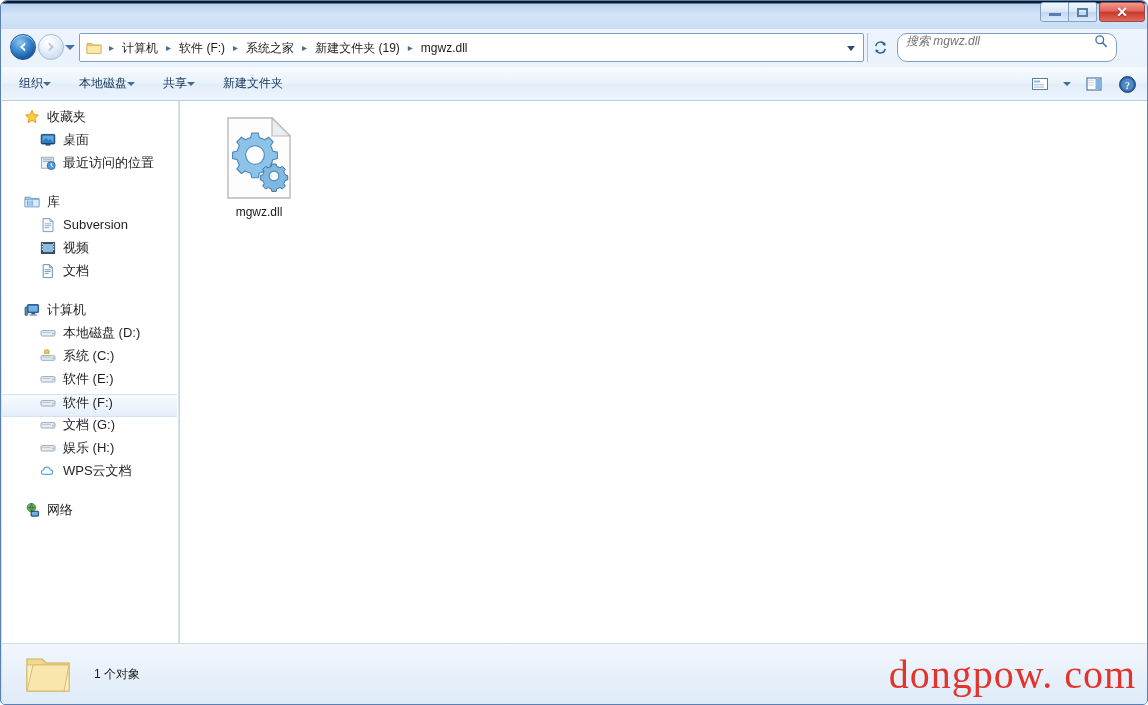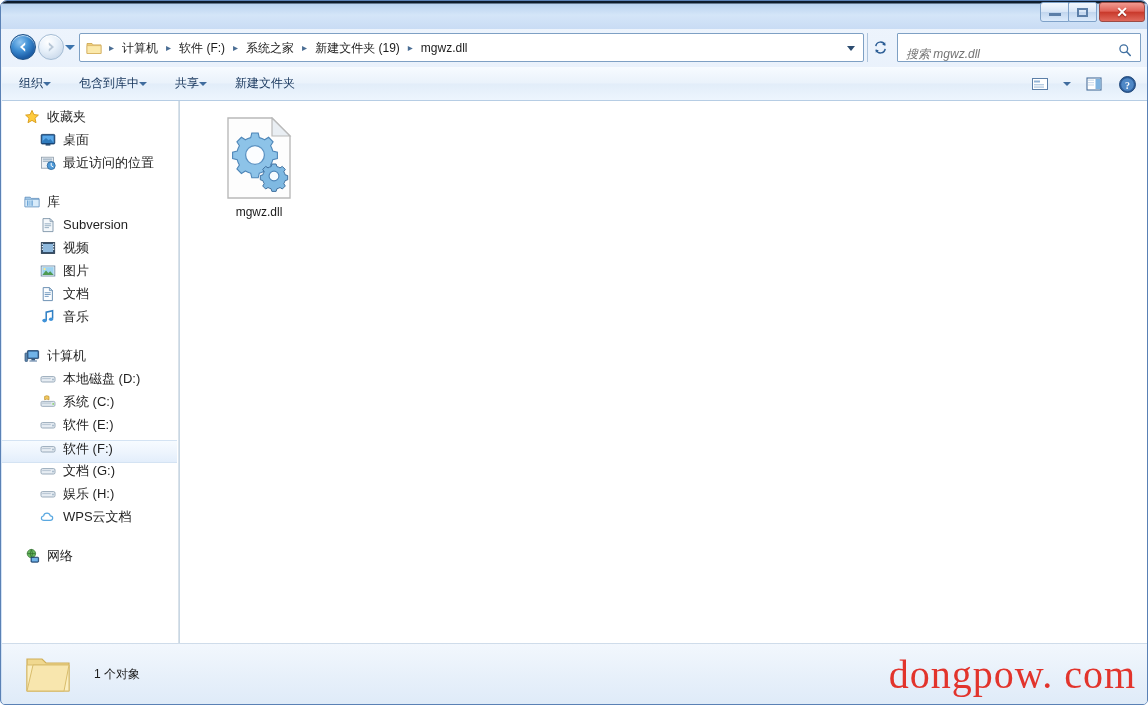--- a/index.html
+++ b/index.html
@@ -103,25 +103,25 @@
     border-top: 5px solid #2c4c70;
   }
   #refresh-btn {
     position: absolute; left: 866px; top: 4px;
     width: 26px; height: 29px;
     display: flex; align-items: center; justify-content: center;
     border-left: 1px solid #aec4dc;
   }
   #search-box {
     position: absolute; left: 896px; top: 4px;
-    width: 244px; height: 29px;
+    width: 220px; height: 29px;
     background: #ffffff;
     border: 1px solid #7ea0c4;
-    border-radius: 1px;
-    display: flex; align-items: flex-end;
+    border-radius: 10px;
+    display: flex; align-items: flex-start;
   }
   #search-input {
     flex: 1; border: 0; outline: 0;
     font-family: "Liberation Sans", sans-serif;
     font-size: 12px; font-style: italic; color: #7b7b7b;
     padding-left: 8px; background: transparent;
   }
   #search-icon { padding-right: 8px; }
 
   
@@ -298,21 +298,21 @@
     </div>
   </div>
 
   <div id="toolbar">
 
     <div class="tb-item">
       <span>组织</span>
       <span class="tb-caret"></span>
     </div>
     <div class="tb-item">
-      <span>包含到库中</span>
+      <span>本地磁盘</span>
       <span class="tb-caret"></span>
     </div>
     <div class="tb-item">
       <span>共享</span>
       <span class="tb-caret"></span>
     </div>
     <div class="tb-item">
       <span>新建文件夹</span>
     </div>
 
@@ -423,49 +423,28 @@
               <rect x="13" y="3.4" width="1.2" height="1.3" fill="#e8f2fa"></rect>
               <rect x="13" y="6" width="1.2" height="1.3" fill="#e8f2fa"></rect>
               <rect x="13" y="8.6" width="1.2" height="1.3" fill="#e8f2fa"></rect>
             </svg>
           </span>
           <span class="nav-label">视频</span>
         </div>
         <div class="nav-row child">
           <span class="ico">
             <svg width="16" height="16" viewBox="0 0 16 16">
-              <rect x="1.2" y="3" width="13.6" height="10" fill="#ffffff" stroke="#6c8aa6" stroke-width=".9"></rect>
-              <rect x="2.3" y="4.1" width="11.4" height="7.8" fill="#9ed3f0"></rect>
-              <path d="M2.3 11.9 L6 7.6 L8.3 10.1 L10.2 8.3 L13.7 11.9z" fill="#4e9a52"></path>
-              <circle cx="4.6" cy="6.1" r="1.1" fill="#ffe98a"></circle>
-            </svg>
-          </span>
-          <span class="nav-label">图片</span>
-        </div>
-        <div class="nav-row child">
-          <span class="ico">
-            <svg width="16" height="16" viewBox="0 0 16 16">
               <path d="M3.2 1.6h6.2l3 3v10H3.2z" fill="#fbfdff" stroke="#5f87ad" stroke-width=".9"></path>
               <path d="M9.4 1.6v3h3z" fill="#cfe0ef" stroke="#5f87ad" stroke-width=".7"></path>
               <rect x="4.7" y="6.3" width="6" height=".9" fill="#6b95bd"></rect>
               <rect x="4.7" y="8.1" width="6" height=".9" fill="#6b95bd"></rect>
               <rect x="4.7" y="9.9" width="4" height=".9" fill="#6b95bd"></rect>
             </svg>
           </span>
           <span class="nav-label">文档</span>
-        </div>
-        <div class="nav-row child">
-          <span class="ico">
-            <svg width="16" height="16" viewBox="0 0 16 16">
-              <path d="M6.2 11.4V3.2l6.4-1.4v8" fill="none" stroke="#2f7fc4" stroke-width="1.5"></path>
-              <ellipse cx="4.6" cy="11.6" rx="2.3" ry="1.8" fill="#3f92d8"></ellipse>
-              <ellipse cx="11" cy="10.2" rx="2.1" ry="1.7" fill="#3f92d8"></ellipse>
-            </svg>
-          </span>
-          <span class="nav-label">音乐</span>
         </div>
       </div>
 
       <div class="nav-spacer"></div>
 
       <div class="nav-group">
         <div class="nav-row header">
           <span class="ico">
             <svg width="16" height="16" viewBox="0 0 16 16">
               <rect x="3.4" y="2.6" width="11.2" height="8" rx=".8" fill="#2c5a8c" stroke="#1b3f68" stroke-width=".8"></rect>

